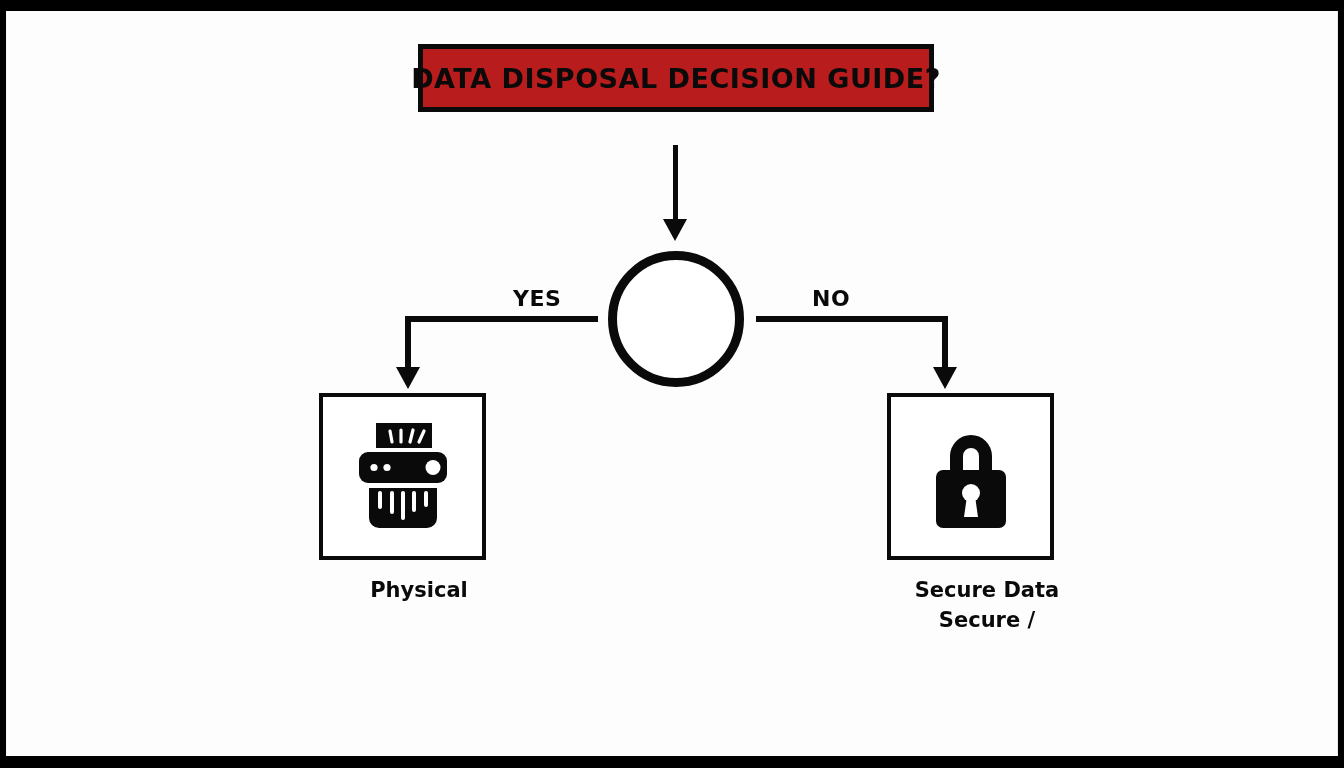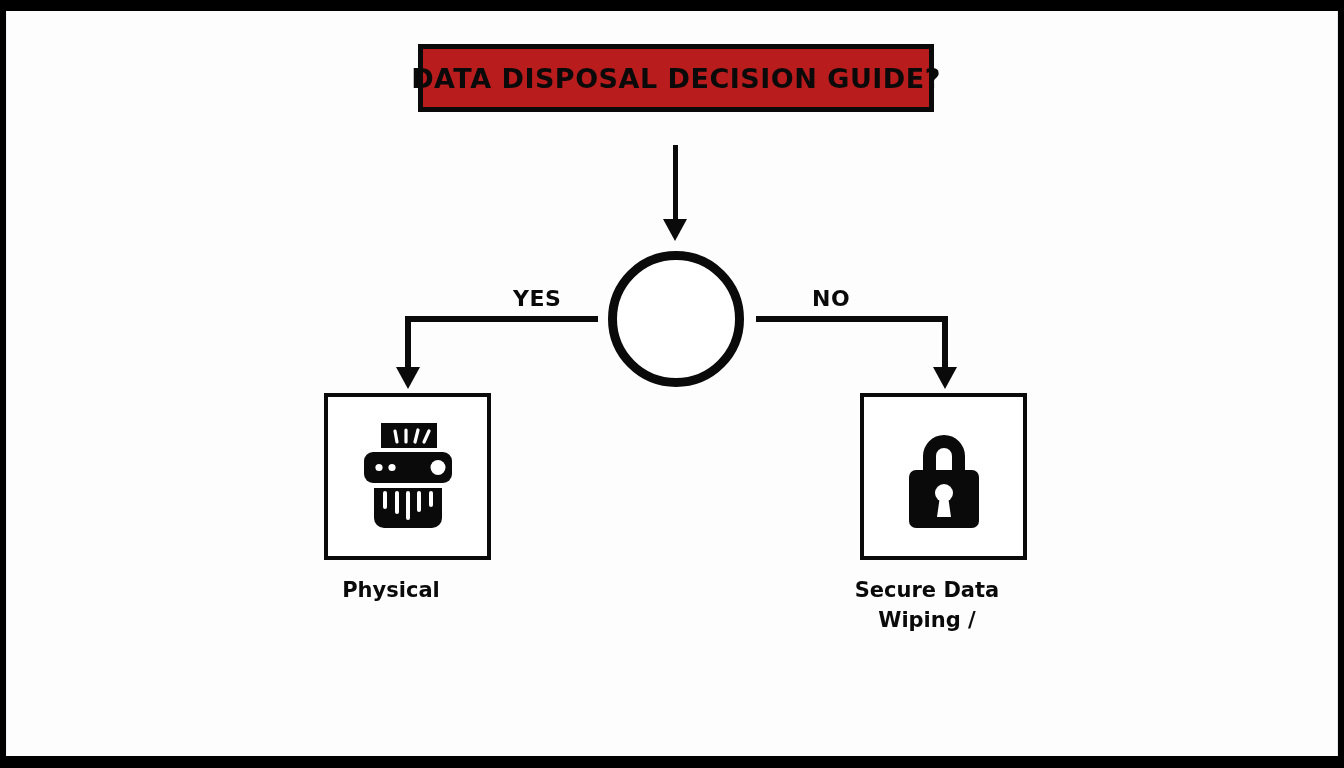--- a/index.html
+++ b/index.html
@@ -156,24 +156,24 @@
     letter-spacing: 0.5px;
     margin-left: 36px;
   }
 
   
   .outcome {
     position: absolute;
     width: 172px;
     display: flex;
     flex-direction: column;
-    align-items: flex-end;
+    align-items: flex-start;
   }
   #outcome-left  { left: 312px; top: 382px; }
-  #outcome-right { left: 848px; top: 382px; }
+  #outcome-right { left: 880px; top: 382px; }
 
   .icon-box {
     width: 167px;
     height: 167px;
     border: 4px solid #0a0a0a;
     background: #ffffff;
     box-sizing: border-box;
     display: flex;
     align-items: center;
     justify-content: center;
@@ -253,18 +253,18 @@
           <path d="M28 52 V33 a21 21 0 0 1 42 0 V52 h-13 V33 a8 8 0 0 0 -16 0 V52 Z" fill="#0a0a0a"></path>
 
           <rect x="14" y="47" width="70" height="58" rx="7" fill="#0a0a0a"></rect>
 
           <circle cx="49" cy="70" r="9" fill="#ffffff"></circle>
           <path d="M45 73 H53 L56 94 H42 Z" fill="#ffffff"></path>
         </svg>
       </div>
       <div class="outcome-label">
         <div>Secure Data</div>
-        <div>Wiping /</div>
+        <div>Secure /</div>
       </div>
     </div>
 
   </div>
 </div>
 
 </body></html>

